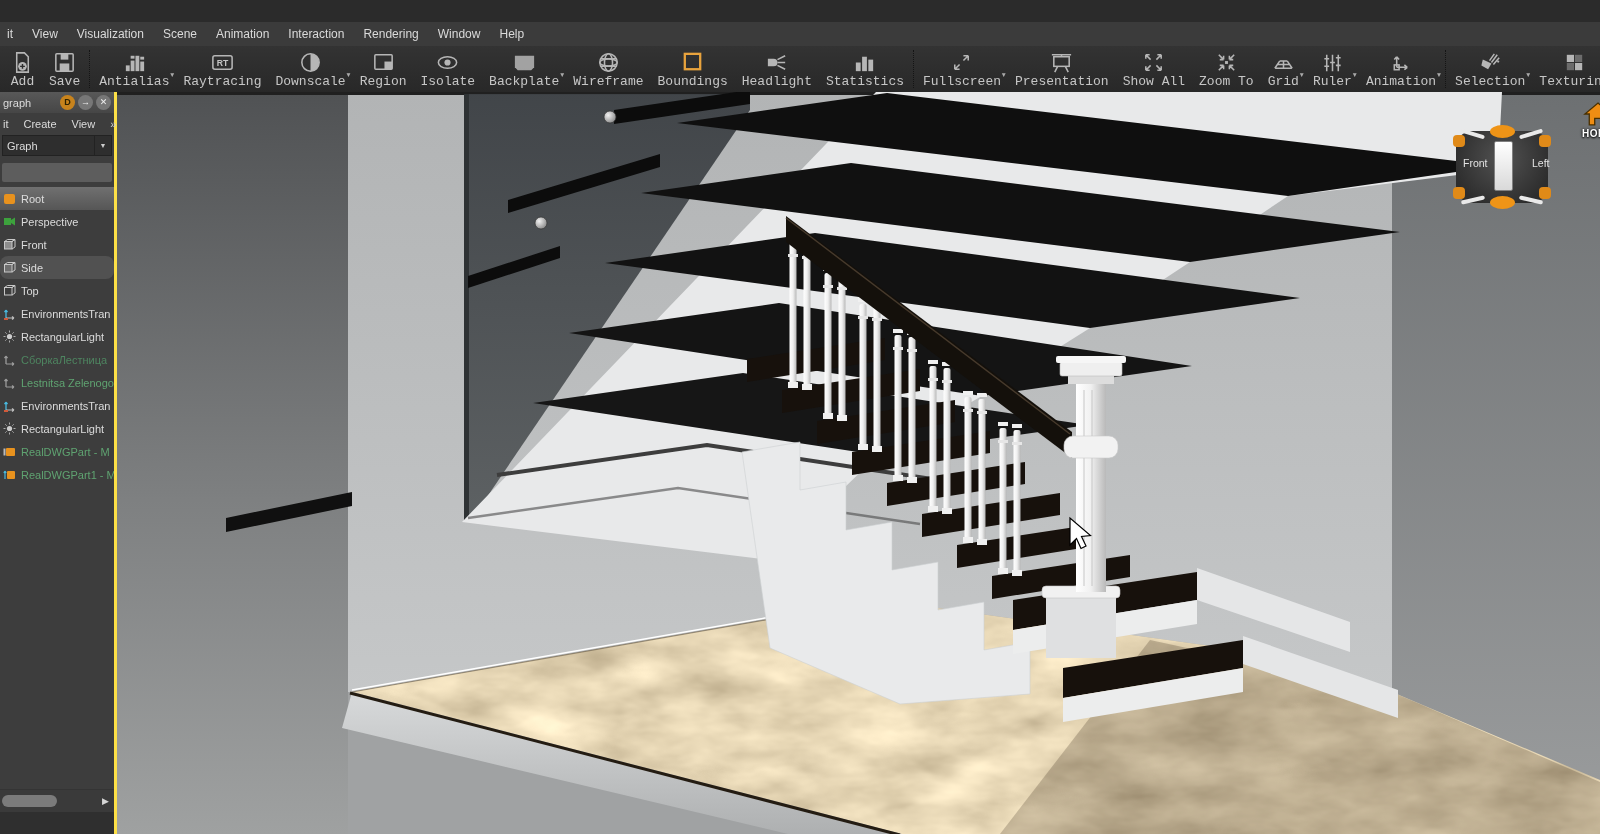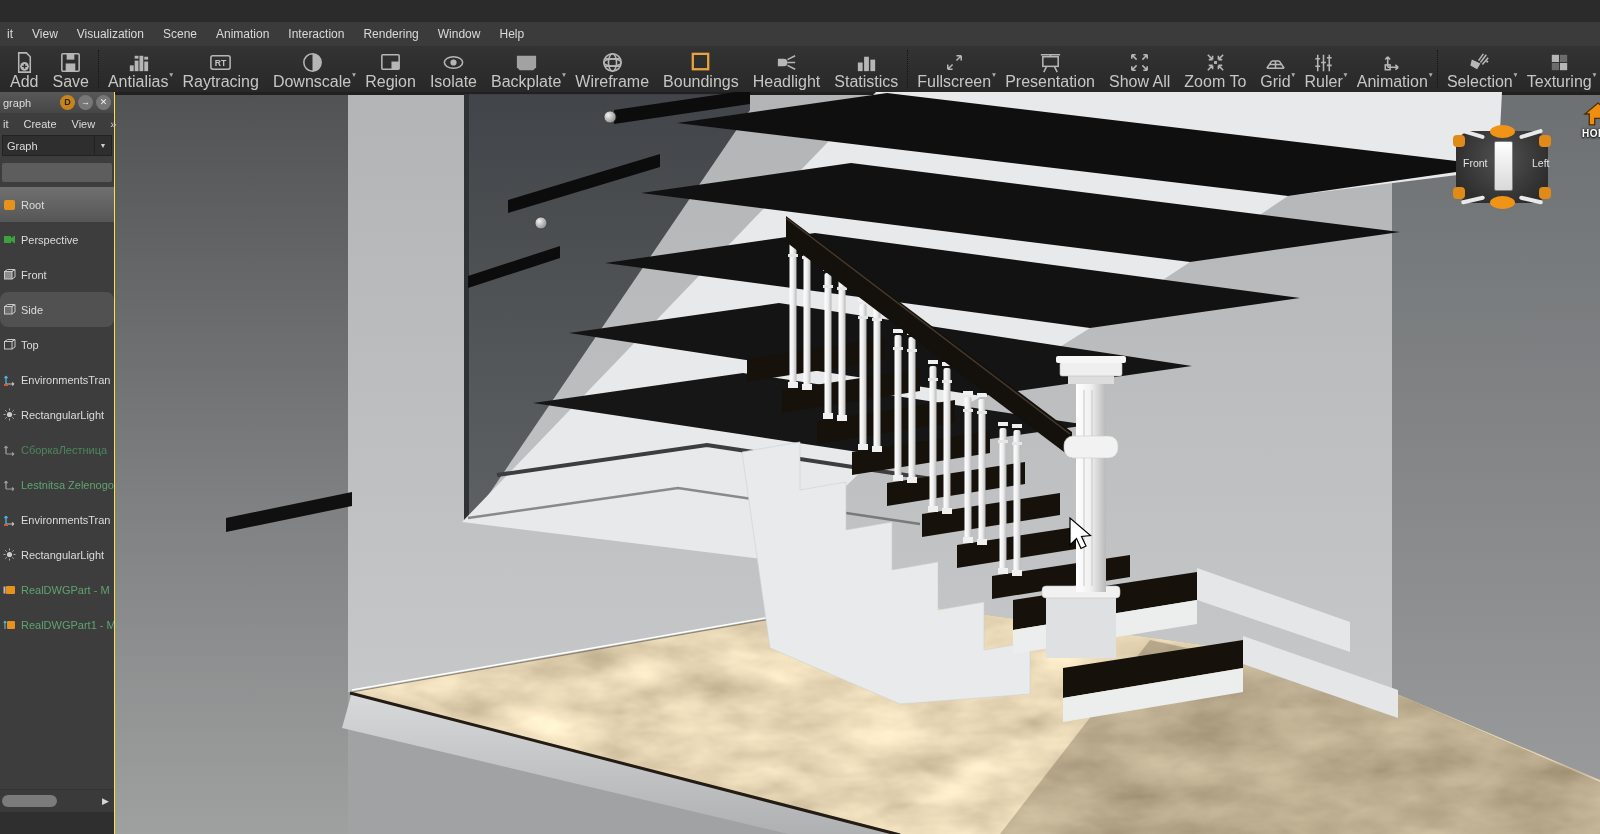--- a/index.html
+++ b/index.html
@@ -17,47 +17,47 @@
            padding-left:7px;color:#dadada;font-size:12px;}
   .menubar .mitem{cursor:default;}
 
   
   .toolbar{position:absolute;top:46px;left:0;right:0;height:46px;
            background:linear-gradient(#333333,#282828);display:flex;align-items:stretch;
            padding-left:3px;color:#c6c6c6;overflow:hidden;}
   .titem{display:flex;flex-direction:column;align-items:center;justify-content:center;
          padding:2px 7px 3px;position:relative;}
   .titem svg{width:25px;height:25px;margin-bottom:1px;flex:0 0 auto;}
-  .titem .lbl{font-size:16px;line-height:11px;white-space:nowrap;}
+  .titem .lbl{font-size:13px;line-height:11px;white-space:nowrap;font-family:Liberation Mono, monospace;}
   .titem .caret{position:absolute;right:1px;bottom:14px;font-size:6.5px;color:#aaa;}
   .tsep{width:5px;border-left:1px dotted #141414;margin:4px 2px;}
   .ticon{stroke:#b6b6b6;fill:none;stroke-width:1.6;}
   .tfill{fill:#b6b6b6;stroke:none;}
   .ttext{fill:#c4c4c4;font-size:9px;font-weight:bold;font-family:"Liberation Sans",sans-serif;}
 
   
   .sidebar{position:absolute;left:0;top:92px;width:114px;bottom:0;background:#3d3d3d;
-           border-right:1px solid #fde047;color:#dcdcdc;font-size:11px;z-index:3;}
+           border-right:3px solid #fde047;color:#dcdcdc;font-size:11px;z-index:3;}
   .sg-header{height:21px;background:linear-gradient(#585858,#464646);display:flex;
              align-items:center;padding:0 3px;}
   .sg-title{flex:1;font-size:11px;}
   .cbtn{width:15px;height:15px;border-radius:50%;display:flex;align-items:center;
         justify-content:center;font-size:9px;margin-left:3px;background:#777;
         color:#eee;line-height:1;}
   .cbtn.d{background:#c8831c;color:#2f2300;font-weight:bold;}
   .sg-menu{height:21px;display:flex;gap:15px;align-items:center;padding:0 3px;}
   .sg-menu .chev{margin-left:auto;color:#cfcfcf;}
   .sg-select{margin:1px 2px 0;height:19px;background:#2e2e2e;border:1px solid #222;
              display:flex;align-items:center;padding-left:4px;}
   .sg-select .sval{flex:1;}
   .sg-select .arrowbox{width:16px;align-self:stretch;border-left:1px solid #222;
              display:flex;align-items:center;justify-content:center;font-size:7px;color:#ccc;}
   .sg-filter{margin:7px 2px 2px;height:19px;background:#5d5d5d;border-radius:2px;}
   .tree{margin-top:5px;}
-  .trow{height:35px;display:flex;align-items:center;gap:5px;padding-left:3px;
+  .trow{height:23px;display:flex;align-items:center;gap:5px;padding-left:3px;
         white-space:nowrap;overflow:hidden;}
   .trow.sel{background:linear-gradient(#707070,#565656);}
   .trow.sub{background:#515151;border-radius:8px;}
   .trow svg{flex:0 0 auto;}
   .tlabel{font-size:11px;}
   .green{color:#5fa371;}
   .green2{color:#4e8560;}
   .sg-scroll{position:absolute;bottom:22px;left:0;right:0;height:22px;background:#3a3a3a;
              border-top:1px solid #343434;}
   .sg-thumb{position:absolute;left:2px;top:5px;width:55px;height:12px;border-radius:6px;

